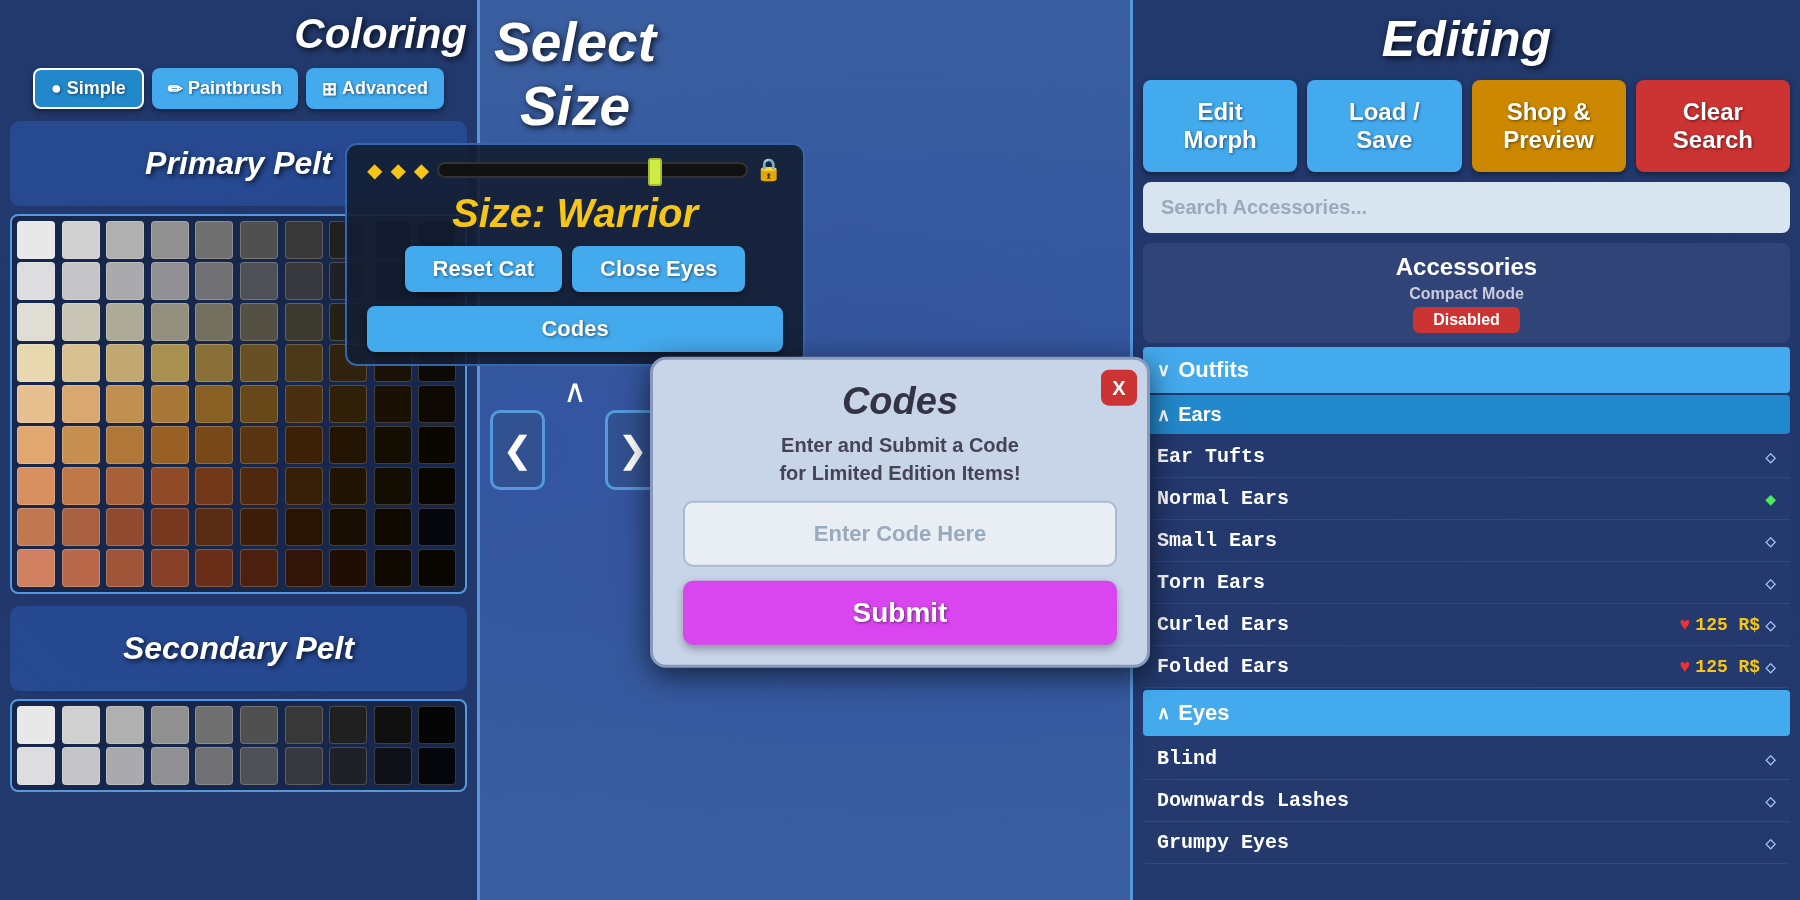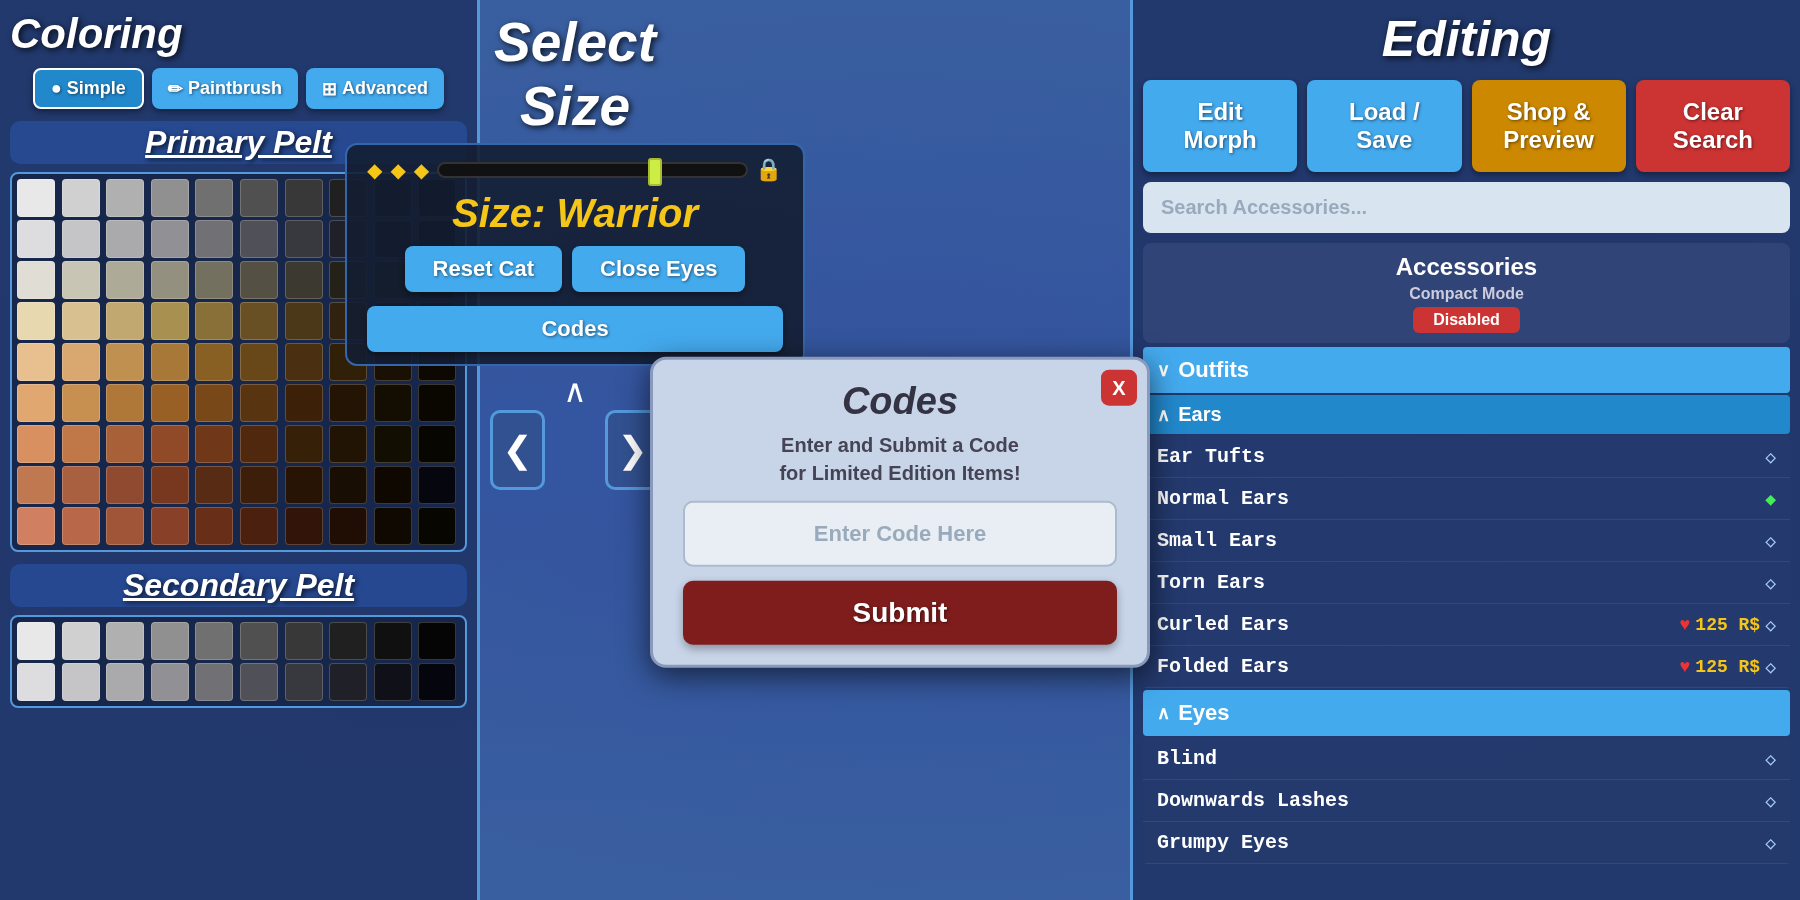--- a/index.html
+++ b/index.html
@@ -33,21 +33,21 @@
       height: 900px;
       background: rgba(30, 50, 100, 0.85);
       border-right: 3px solid #5599dd;
       padding: 10px;
     }
 
     .panel-title {
       color: white;
       font-size: 42px;
       font-weight: 900;
-      text-align: left;
+      text-align: right;
       text-shadow: 2px 2px 6px rgba(0,0,0,0.8);
       margin-bottom: 10px;
       font-style: italic;
     }
 
     .mode-buttons {
       display: flex;
       gap: 8px;
       margin-bottom: 12px;
       justify-content: center;
@@ -74,25 +74,24 @@
       border: 2px solid white;
     }
 
     .section-title {
       color: white;
       font-size: 32px;
       font-weight: 900;
       text-align: center;
       background: rgba(40,80,160,0.7);
       border-radius: 10px;
-      padding: 3px;
+      padding: 24px;
       margin-bottom: 8px;
       text-shadow: 2px 2px 5px rgba(0,0,0,0.7);
       font-style: italic;
-      text-decoration: underline;
     }
 
     .color-grid {
       display: grid;
       grid-template-columns: repeat(10, 1fr);
       gap: 3px;
       margin-bottom: 12px;
       background: rgba(0,0,0,0.3);
       padding: 5px;
       border-radius: 8px;
@@ -310,21 +309,21 @@
       font-weight: 700;
       margin-bottom: 14px;
     }
 
     .code-input::placeholder {
       color: #99aabc;
     }
 
     .submit-btn {
       width: 100%;
-      background: #7f1d1d;
+      background: #d946ef;
       color: white;
       border: none;
       border-radius: 10px;
       padding: 16px;
       font-size: 28px;
       font-weight: 900;
       cursor: pointer;
       text-shadow: 1px 1px 3px rgba(0,0,0,0.5);
       box-shadow: 0 4px 8px rgba(0,0,0,0.3);
     }

